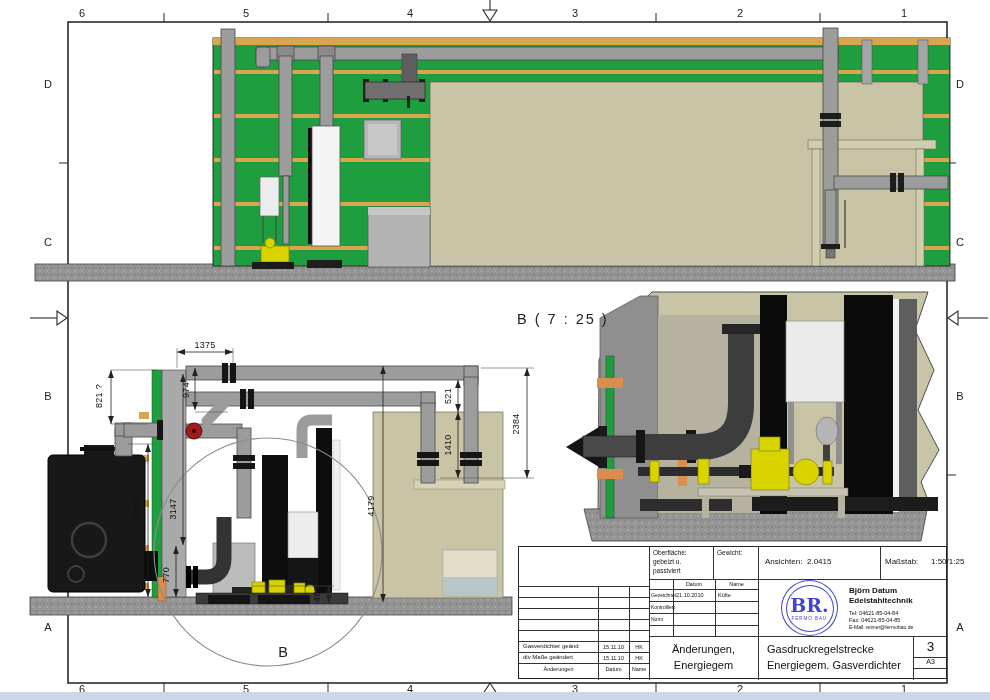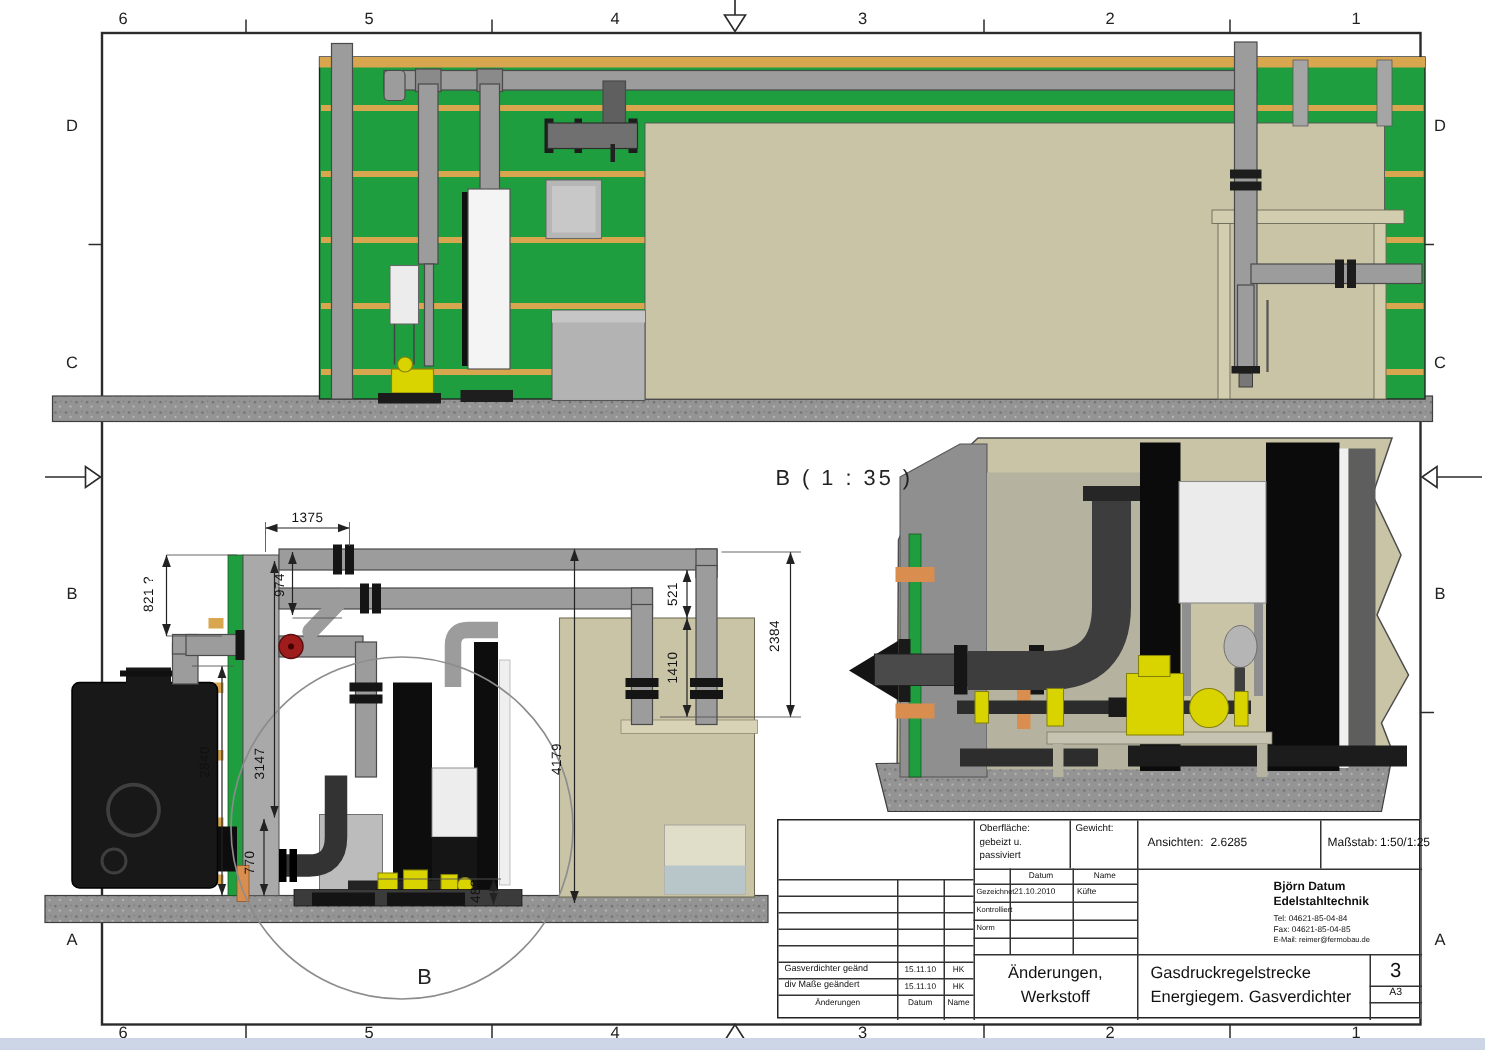--- a/index.html
+++ b/index.html
@@ -303,21 +303,21 @@
 <span class="txt rnum c" style="left:904px;top:689px">1</span>
 <span class="txt rnum c" style="left:48px;top:84px">D</span>
 <span class="txt rnum c" style="left:48px;top:242px">C</span>
 <span class="txt rnum c" style="left:48px;top:396px">B</span>
 <span class="txt rnum c" style="left:48px;top:627px">A</span>
 <span class="txt rnum c" style="left:960px;top:84px">D</span>
 <span class="txt rnum c" style="left:960px;top:242px">C</span>
 <span class="txt rnum c" style="left:960px;top:396px">B</span>
 <span class="txt rnum c" style="left:960px;top:627px">A</span>
 
-<span class="txt detail-label" style="left:517px;top:311px">B ( 1 : 35 )</span>
+<span class="txt detail-label" style="left:517px;top:311px">B ( 7 : 25 )</span>
 <span class="txt detail-label c" style="left:284px;top:652px">B</span>
 <span class="txt dim c" style="left:205px;top:345px">1375</span>
 <span class="txt dim v" style="left:186px;top:390px">974</span>
 <span class="txt dim v" style="left:99px;top:396px">821 ?</span>
 <span class="txt dim v" style="left:136px;top:508px">2840</span>
 <span class="txt dim v" style="left:173px;top:509px">3147</span>
 <span class="txt dim v" style="left:166px;top:575px">770</span>
 <span class="txt dim v" style="left:371px;top:506px">4179</span>
 <span class="txt dim v" style="left:448px;top:396px">521</span>
 <span class="txt dim v" style="left:448px;top:445px">1410</span>
@@ -350,40 +350,46 @@
   <div class="lh" style="left:130px;top:66px;width:109px"></div>
   <div class="lh" style="left:130px;top:78px;width:109px"></div>
   <div class="lh" style="left:394px;top:110px;width:35px"></div>
   <div class="lh" style="left:394px;top:121px;width:35px"></div>
 
   <span class="t t65" style="left:134px;top:2px">Oberfläche:</span>
   <span class="t t65" style="left:134px;top:11px">gebeizt u.</span>
   <span class="t t65" style="left:134px;top:20px">passiviert</span>
   <span class="t t65" style="left:198px;top:2px">Gewicht:</span>
   <span class="t t8" style="left:246px;top:10px">Ansichten:</span>
-  <span class="t t8" style="left:288px;top:10px">2.6285</span>
+  <span class="t t8" style="left:288px;top:10px">2.0415</span>
   <span class="t t8" style="left:366px;top:10px">Maßstab:</span>
-  <span class="t t8" style="left:401px;top:10px">1:50/1:25</span>
+  <span class="t t8" style="left:412px;top:10px">1:50/1:25</span>
 
   <span class="t t55 ctr" style="left:154px;top:33.5px;width:42px">Datum</span>
   <span class="t t55 ctr" style="left:196px;top:33.5px;width:43px">Name</span>
   <span class="t t5" style="left:132px;top:45px">Gezeichnet</span>
   <span class="t t55" style="left:157px;top:45px">21.10.2010</span>
   <span class="t t55" style="left:199px;top:45px">Küfte</span>
   <span class="t t5" style="left:132px;top:57px">Kontrolliert</span>
   <span class="t t5" style="left:132px;top:69px">Norm</span>
 
+  <div id="logo">
+    <div class="inner">
+      <span class="br">BR.</span>
+      <span class="fb">FERMO BAU</span>
+    </div>
+  </div>
   <span class="t t8 blue" style="left:330px;top:39px;font-weight:bold">Björn Datum</span>
   <span class="t t8 blue" style="left:330px;top:49px;font-weight:bold">Edelstahltechnik</span>
   <span class="t t55 blue" style="left:330px;top:63px">Tel: 04621-85-04-84</span>
   <span class="t t55 blue" style="left:330px;top:70px">Fax: 04621-85-04-85</span>
   <span class="t t5 blue" style="left:330px;top:77px">E-Mail: reimer@fermobau.de</span>
 
   <span class="t t11 ctr" style="left:130px;top:96px;width:109px">Änderungen,</span>
-  <span class="t t11 ctr" style="left:130px;top:112px;width:109px">Werkstoff</span>
+  <span class="t t11 ctr" style="left:130px;top:112px;width:109px">Energiegem</span>
   <span class="t t11" style="left:248px;top:96px">Gasdruckregelstrecke</span>
   <span class="t t11" style="left:248px;top:112px">Energiegem. Gasverdichter</span>
   <span class="t t13 ctr" style="left:394px;top:92px;width:35px">3</span>
   <span class="t t7 ctr" style="left:394px;top:111px;width:35px">A3</span>
 
   <span class="t t6" style="left:4px;top:96px">Gasverdichter geänd</span>
   <span class="t t55 ctr" style="left:79px;top:96.5px;width:31px">15.11.10</span>
   <span class="t t55 ctr" style="left:110px;top:96.5px;width:20px">HK</span>
   <span class="t t6" style="left:4px;top:107px">div Maße geändert</span>
   <span class="t t55 ctr" style="left:79px;top:107.5px;width:31px">15.11.10</span>

